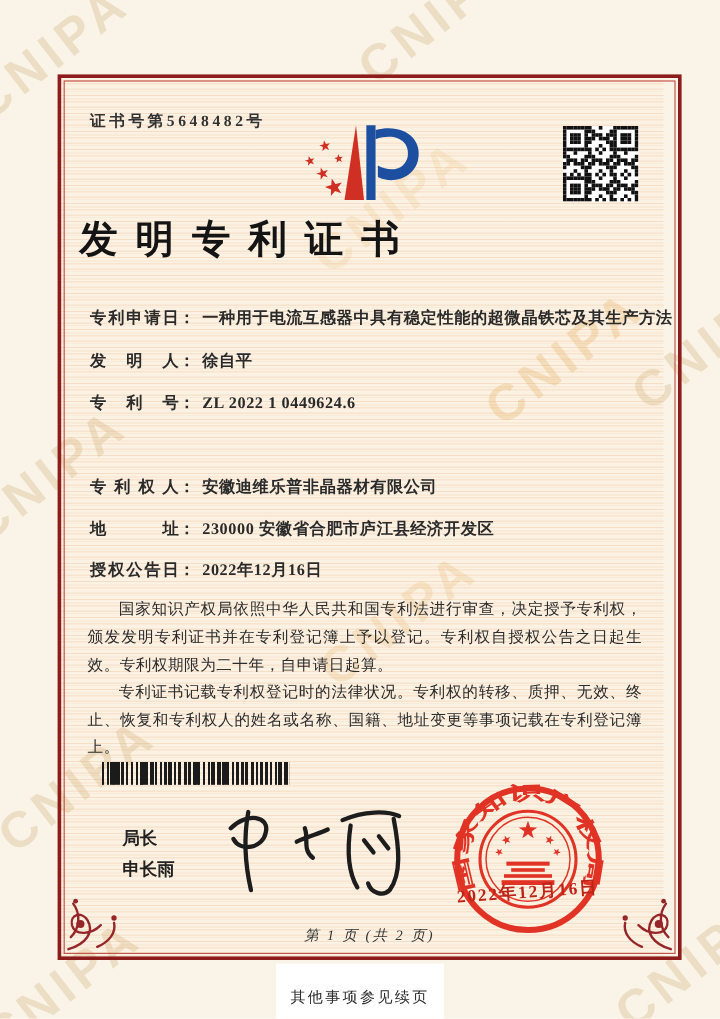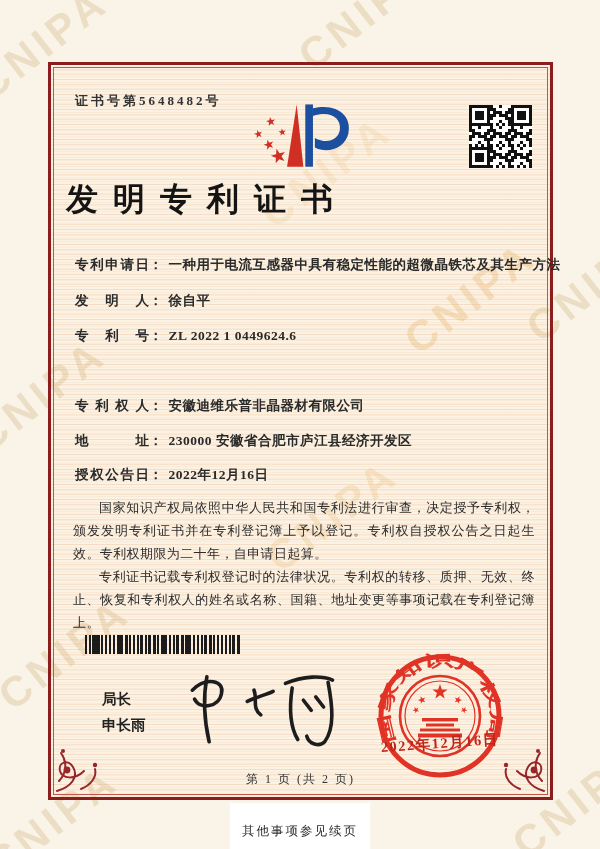--- a/index.html
+++ b/index.html
@@ -31,20 +31,21 @@
   .frame-bg{
     position:absolute; z-index:0; left:48px; top:62px; width:505px; height:738px;
     background:
       repeating-linear-gradient(0deg, rgba(236,186,146,.26) 0 1px, transparent 1px 5px),
       repeating-linear-gradient(0deg, rgba(236,186,146,.14) 0 1px, transparent 1px 3px),
       #fcf2e3;
   }
   .frame{
     position:absolute; z-index:2; left:48px; top:62px; width:499px; height:732px;
     border:3px solid #8c1d1c;
+    padding-left:15px;
   }
   .frame-inner{
     position:absolute; inset:2px; border:1px solid #c4574b; pointer-events:none;
   }
   
   .cert-no{
     position:absolute; left:24px; top:27px;
     font-size:13px; font-weight:600; letter-spacing:3px; color:#333;
   }
   .logo{position:absolute; left:192px; top:35px; width:115px; height:75px;}
@@ -75,21 +76,21 @@
   }
   
   .signer{position:absolute; left:51px; top:621px;
     font-family:"Liberation Sans","DejaVu Sans",sans-serif;
     font-weight:700; font-size:14.5px; color:#222; line-height:26px;}
   .signature{position:absolute; left:122px; top:596px; width:180px; height:92px;}
   
   .seal{position:absolute; left:309px; top:571px; width:160px; height:160px; opacity:.95;}
   
   .page-info{position:absolute; left:0; top:706px; width:100%; text-align:center;
-    font-size:12px; letter-spacing:2px; color:#333;}
+    font-size:12px; letter-spacing:2px; color:#333;font-style:italic;}
   .corner{position:absolute; bottom:2px; width:60px; height:52px;}
   .corner.left{left:2px}
   .corner.right{right:2px; transform:scaleX(-1);}
   .footer-note{
     position:absolute; z-index:3; left:50%; top:803px; transform:translateX(-50%);
     background:#ffffff; padding:20px 12px; font-size:12.5px; letter-spacing:2px; color:#2b2b2b;
   }
 </style>
 </head>
 <body>

